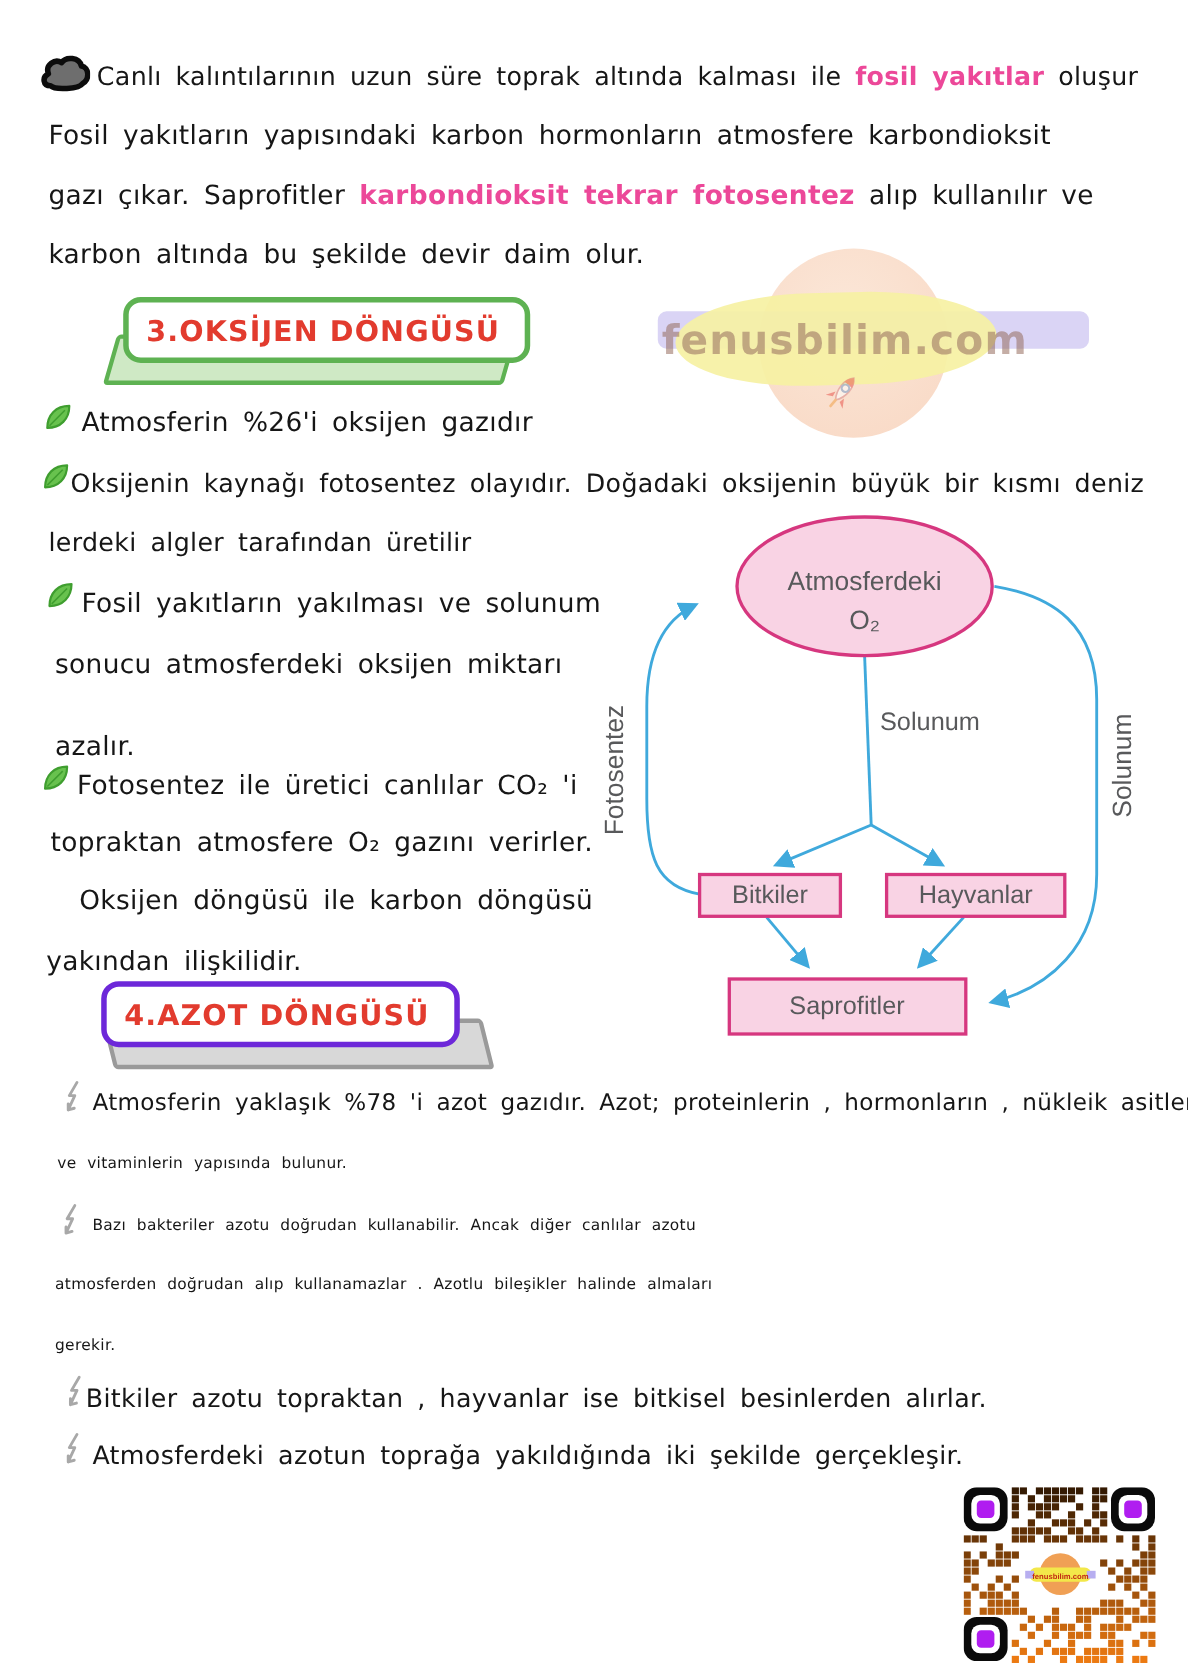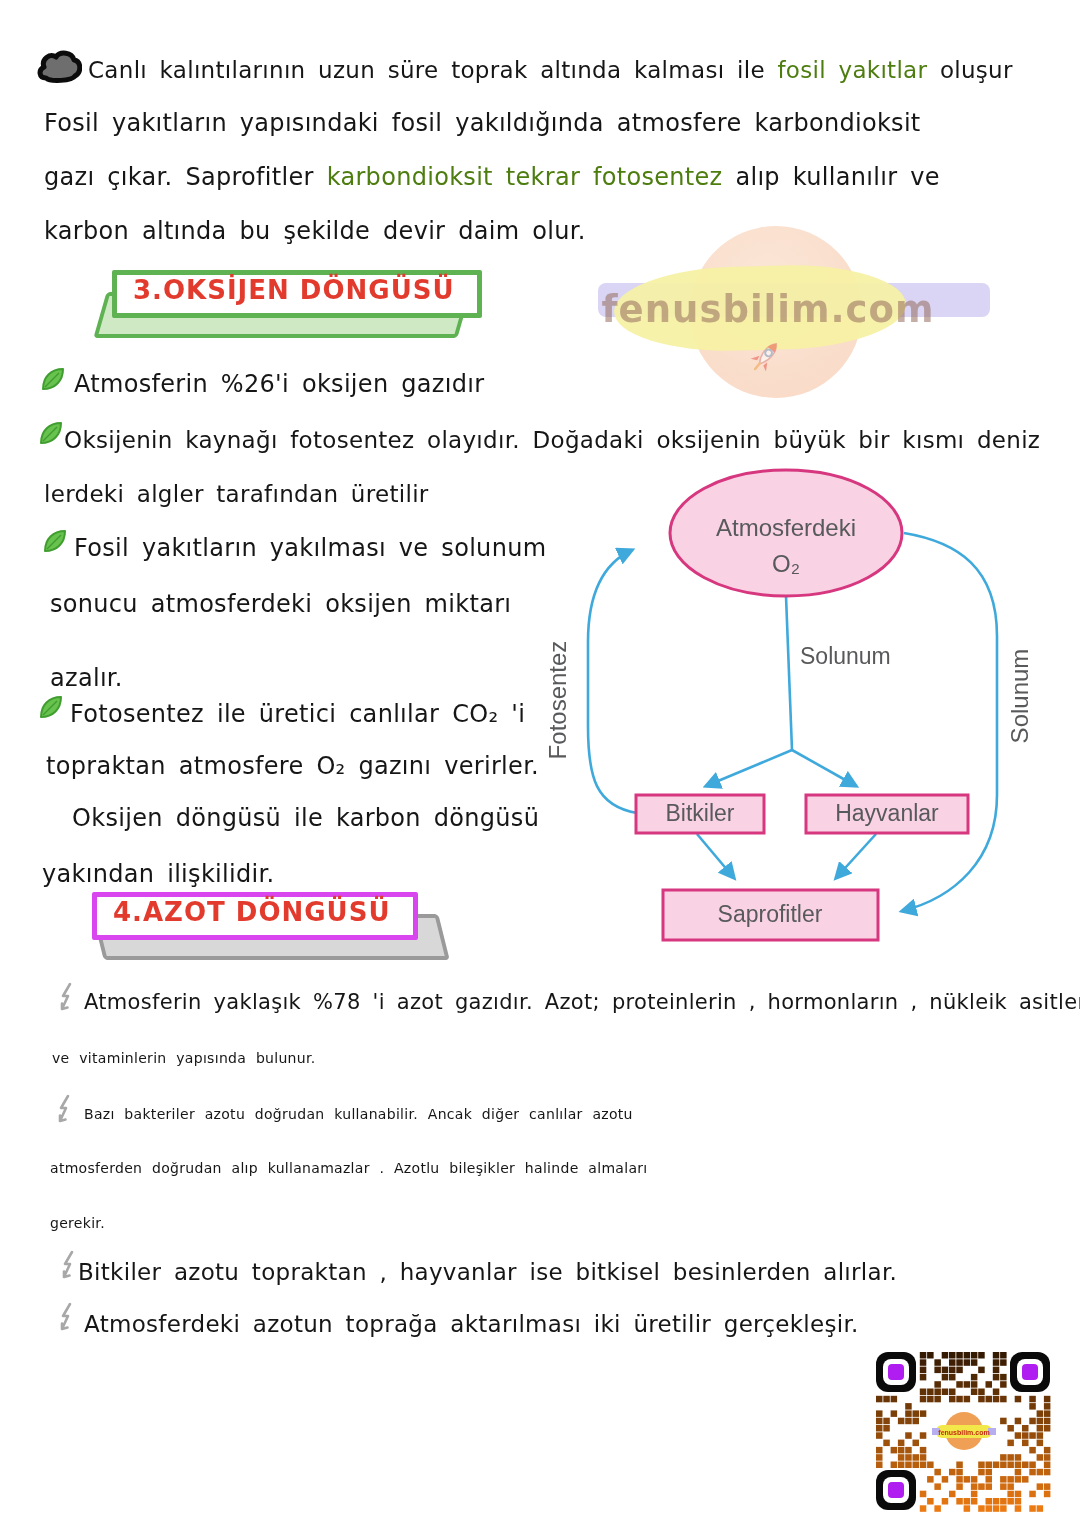--- a/index.html
+++ b/index.html
@@ -6,30 +6,30 @@
   body{
     width:1080px;height:1527px;position:relative;background:#ffffff;
     overflow:hidden;font-family:"DejaVu Sans",sans-serif;color:#141414;
   }
   .abs{position:absolute;}
   
   .hw{font-size:24px;line-height:32px;letter-spacing:.3px;word-spacing:5px;color:#161616;white-space:nowrap;}
   .hw.sz23{font-size:23px;}
   .hw.sz22{font-size:14px;}
   .hw.sz21{font-size:21px;}
-  .hw .blue{color:#4d7c0f;}
+  .hw .blue{color:#ec4899;font-weight:bold;}
   
   .titlebox{position:absolute;z-index:2;}
   .titlebox .face{
-    position:relative;z-index:2;background:#ffffff;border-radius:2px;
-    display:flex;align-items:center;padding:0 22px 8px 16px;
+    position:relative;z-index:2;background:#ffffff;border-radius:16px;
+    display:flex;align-items:center;padding:12px 22px 8px 16px;
     font-weight:bold;font-size:26px;letter-spacing:1px;color:#e23b2e;white-space:nowrap;
   }
   .titlebox.green .face{border:5px solid #5eb252;}
-  .titlebox.gray  .face{border:5px solid #d946ef;color:#e23b2e;}
+  .titlebox.gray  .face{border:5px solid #6d28d9;color:#e23b2e;}
   .titlebox .ribbon{
     position:absolute;z-index:1;height:38px;border-radius:4px;
     left:-12px;right:18px;bottom:-20px;
   }
   .titlebox.green .ribbon{background:#cfe9c5;border:4px solid #5eb252;transform:skewX(-16deg);}
   .titlebox.gray  .ribbon{background:#d8d8d8;border:4px solid #9a9a9a;transform:skewX(14deg);left:6px;right:-26px;}
   
   .logo-wrap{left:598px;top:222px;width:400px;height:178px;}
   .logo-planet{position:absolute;left:92px;top:4px;width:172px;height:172px;border-radius:50%;
     background:radial-gradient(circle at 45% 35%, rgba(246,196,160,.75), rgba(240,166,120,.8));opacity:.55;}
@@ -48,21 +48,21 @@
   .qr-wrap{left:876px;top:1352px;width:176px;height:160px;}
   .qr-center-text{font-family:"Liberation Sans",sans-serif;font-weight:bold;fill:#c22b12;}
 </style>
 </head>
 <body>
 
 <svg class="abs" style="left:36px;top:50px" width="46" height="36" viewBox="0 0 46 36">
   <path d="M10 28 C3 28 2 20 8 17 C5 9 14 3 20 7 C24 1 36 2 38 10 C45 11 46 22 39 26 C36 31 14 32 10 28 Z" fill="#6e6e6e" stroke="#0c0c0c" stroke-width="5" stroke-linejoin="round"></path>
 </svg>
 <div class="abs hw sz23" style="left:88px;top:54px"><span>Canlı kalıntılarının uzun süre toprak altında kalması ile </span><span class="blue">fosil yakıtlar</span><span> oluşur</span></div>
-<div class="abs hw" style="left:44px;top:107px">Fosil yakıtların yapısındaki fosil yakıldığında  atmosfere karbondioksit</div>
+<div class="abs hw" style="left:44px;top:107px">Fosil yakıtların yapısındaki karbon hormonların  atmosfere karbondioksit</div>
 <div class="abs hw" style="left:44px;top:161px"><span>gazı çıkar. Saprofitler </span><span class="blue">karbondioksit tekrar fotosentez</span><span> alıp kullanılır ve</span></div>
 <div class="abs hw" style="left:44px;top:215px">karbon altında bu şekilde devir daim olur.</div>
 
 <div class="titlebox green" style="left:112px;top:270px">
   <div class="ribbon"></div>
   <div class="face">3.OKSİJEN DÖNGÜSÜ</div>
 </div>
 
 <div class="abs logo-wrap">
   <div class="logo-planet"></div>
@@ -161,21 +161,21 @@
 <div class="abs hw sz22" style="left:50px;top:1207px">gerekir.</div>
 
 <svg class="bolt" style="left:60px;top:1250px" width="18" height="32" viewBox="0 0 18 32">
     <path d="M12 2 L5 14 L10 14 L4 27 M4 27 L4 21.5 M4 27 L9.5 25.5" stroke="#a8a8a8" stroke-width="2.6" fill="none" stroke-linecap="round" stroke-linejoin="round"></path>
   </svg>
 <div class="abs hw sz23" style="left:78px;top:1256px">Bitkiler  azotu  topraktan  ,  hayvanlar ise  bitkisel besinlerden  alırlar.</div>
 
 <svg class="bolt" style="left:58px;top:1302px" width="18" height="32" viewBox="0 0 18 32">
     <path d="M12 2 L5 14 L10 14 L4 27 M4 27 L4 21.5 M4 27 L9.5 25.5" stroke="#a8a8a8" stroke-width="2.6" fill="none" stroke-linecap="round" stroke-linejoin="round"></path>
   </svg>
-<div class="abs hw sz23" style="left:84px;top:1308px">Atmosferdeki  azotun  toprağa  aktarılması  iki  üretilir  gerçekleşir.</div>
+<div class="abs hw sz23" style="left:84px;top:1308px">Atmosferdeki  azotun  toprağa  yakıldığında  iki  şekilde  gerçekleşir.</div>
 
 <svg class="abs qr-wrap" viewBox="0 0 176 160">
   <rect x="0" y="0" width="176" height="160" fill="#ffffff"></rect>
   <g id="qr-modules">
       <rect x="43.8" y="0.0" width="6.5" height="6.5" fill="rgb(53,26,2)"></rect>
       <rect x="51.1" y="0.0" width="6.5" height="6.5" fill="rgb(53,26,2)"></rect>
       <rect x="65.7" y="0.0" width="6.5" height="6.5" fill="rgb(53,26,2)"></rect>
       <rect x="73.0" y="0.0" width="6.5" height="6.5" fill="rgb(53,26,2)"></rect>
       <rect x="80.3" y="0.0" width="6.5" height="6.5" fill="rgb(53,26,2)"></rect>
       <rect x="87.6" y="0.0" width="6.5" height="6.5" fill="rgb(53,26,2)"></rect>

